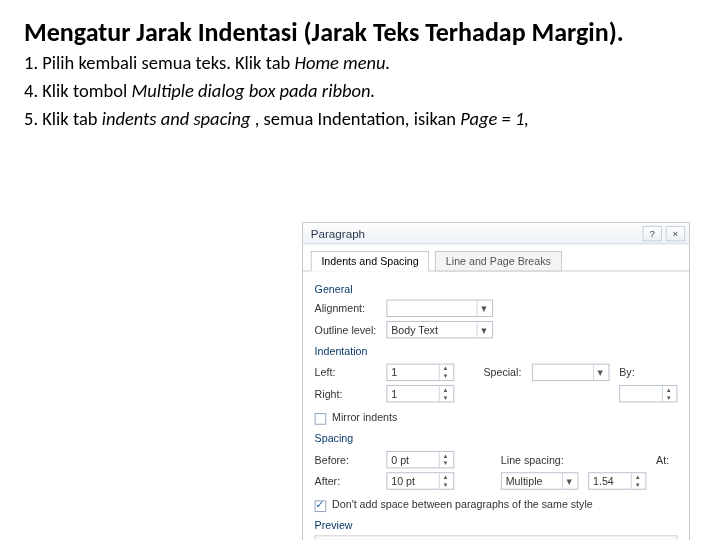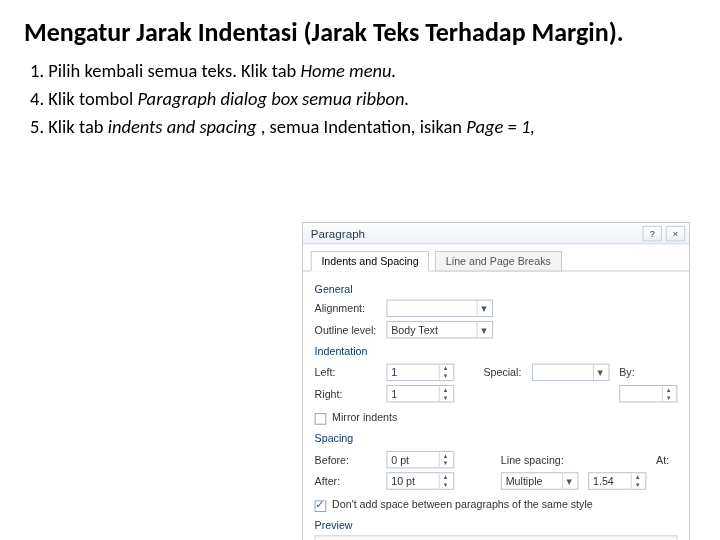--- a/index.html
+++ b/index.html
@@ -4,22 +4,22 @@
 <style>
   * { box-sizing: border-box; margin: 0; padding: 0; }
   body {
     width: 720px; height: 540px;
     background: #fff;
     font-family: "Segoe UI", Calibri, Arial, sans-serif;
     color: #000;
     position: relative;
   }
   .slide { padding: 18px 24px 0 24px; }
-  .title { font-size: 26px; font-weight: 700; line-height: 1.15; margin-bottom: 10px; }
-  .steps { font-size: 18.5px; line-height: 1.4; margin-left: 6px; }
+  .title { font-size: 26px; font-weight: 700; line-height: 1.15; margin-bottom: 2px; }
+  .steps { font-size: 18.5px; line-height: 1.4; }
   .steps p { margin-bottom: 2px; }
   .em { font-style: italic; }
 
   .dlg {
     position: absolute;
     left: 302px; top: 222px;
     width: 400px;
     background: #fff;
     border: 1px solid #c8c8c8;
     font-family: "Segoe UI", Tahoma, sans-serif;
@@ -96,21 +96,21 @@
 </head>
 <body>
 
 <div class="slide">
   <div class="title">Mengatur Jarak Indentasi (Jarak Teks Terhadap Margin).</div>
   <div class="steps">
     <p>
       <span>1. Pilih kembali semua teks. Klik tab </span><span class="em">Home menu.</span>
     </p>
     <p>
-      <span>4. Klik tombol </span><span class="em">Paragraph dialog box semua ribbon.</span>
+      <span>4. Klik tombol </span><span class="em">Multiple dialog box pada ribbon.</span>
     </p>
     <p>
       <span>5. Klik tab </span><span class="em">indents and spacing </span><span>, semua Indentation, isikan </span><span class="em">Page = 1,</span>
     </p>
   </div>
 </div>
 
 <div class="dlg">
   <div class="titlebar">
     <span>Paragraph</span>

